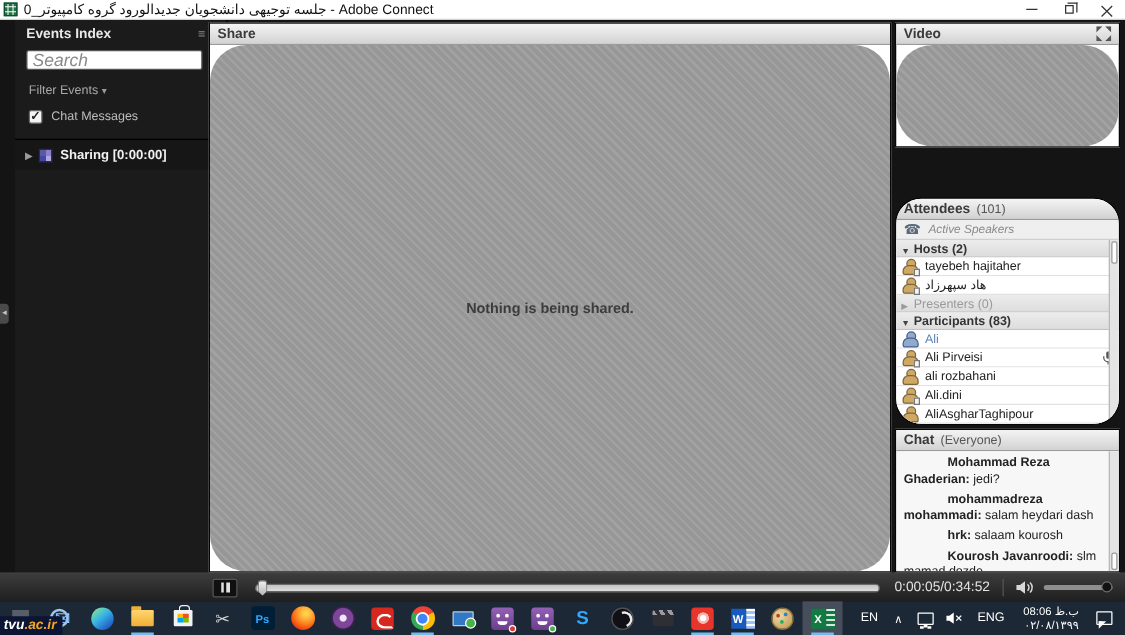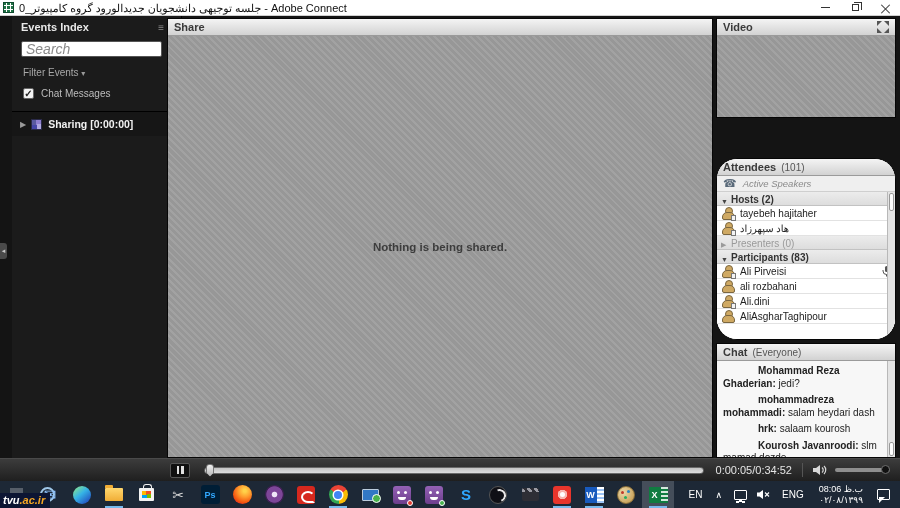--- a/index.html
+++ b/index.html
@@ -44,21 +44,21 @@
     background:conic-gradient(#8f7fd0 0 25%, #b0a8e0 0 50%, #4646a8 0 75%, #5a5aa0 0 100%); }
   .ei-sharing .lbl { font-size:10.5px; font-weight:bold; color:#f0f0f0; }
 
   .collapse-handle { position:absolute; left:0; top:227px; width:7px; height:16px; background:#4a4a4a; border-radius:0 3px 3px 0; color:#c8c8c8; font-size:7px; line-height:16px; text-align:center; z-index:5; }
 
   
   .pod { position:absolute; border:1px solid #060606; display:flex; flex-direction:column; background:#fff; overflow:hidden; }
   .pod-header { flex:0 0 17px; background:linear-gradient(#f4f4f4,#d2d2d2); border-bottom:1px solid #9a9a9a; display:flex; align-items:center; padding:0 6px; }
   .pod-title { font-size:11px; font-weight:bold; color:#3a3a3a; }
   .pod-count { font-size:10px; color:#555; margin-left:5px; }
-  .hatch { background:repeating-linear-gradient(45deg,#a2a2a2 0 2px,#979797 2px 5px); }
+  .hatch { background:repeating-linear-gradient(45deg,#a2a2a2 0 2px,#979797 2px 5px);border-radius:29px; }
 
   .share-pod { left:167px; top:2px; width:546px; height:440px; }
   .share-body { flex:1; display:flex; align-items:center; justify-content:center; }
   .share-empty { font-size:11.5px; font-weight:bold; color:#3c3c3c; }
 
   .video-pod { left:716px; top:2px; width:180px; height:100px; }
   .video-body { flex:1; }
   .fs-icon { margin-left:auto; display:block; }
 
   .attendees-pod { left:716px; top:142px; width:180px; height:182px;border-radius:21px; }
@@ -261,20 +261,24 @@
         </div>
         <div class="group-row dim">
           <span class="tri">▶</span>
           <span class="glbl">Presenters (0)</span>
         </div>
         <div class="group-row">
           <span class="tri">▼</span>
           <span class="glbl">Participants (83)</span>
         </div>
         <div class="att-row">
+          <span class="person self"></span>
+          <span class="nm self">Ali</span>
+        </div>
+        <div class="att-row">
           <span class="person">
               <span class="badge"></span>
             </span>
           <span class="nm">Ali Pirveisi</span>
           <svg class="mic" width="9" height="11" viewBox="0 0 9 11">
             <rect x="3" y="0" width="3" height="6" rx="1.5" fill="#555"></rect>
               <path d="M1 4v1a3.5 3.5 0 0 0 7 0V4" stroke="#555" fill="none"></path>
               <line x1="4.5" y1="8.5" x2="4.5" y2="10.5" stroke="#555"></line>
           </svg>
         </div>

